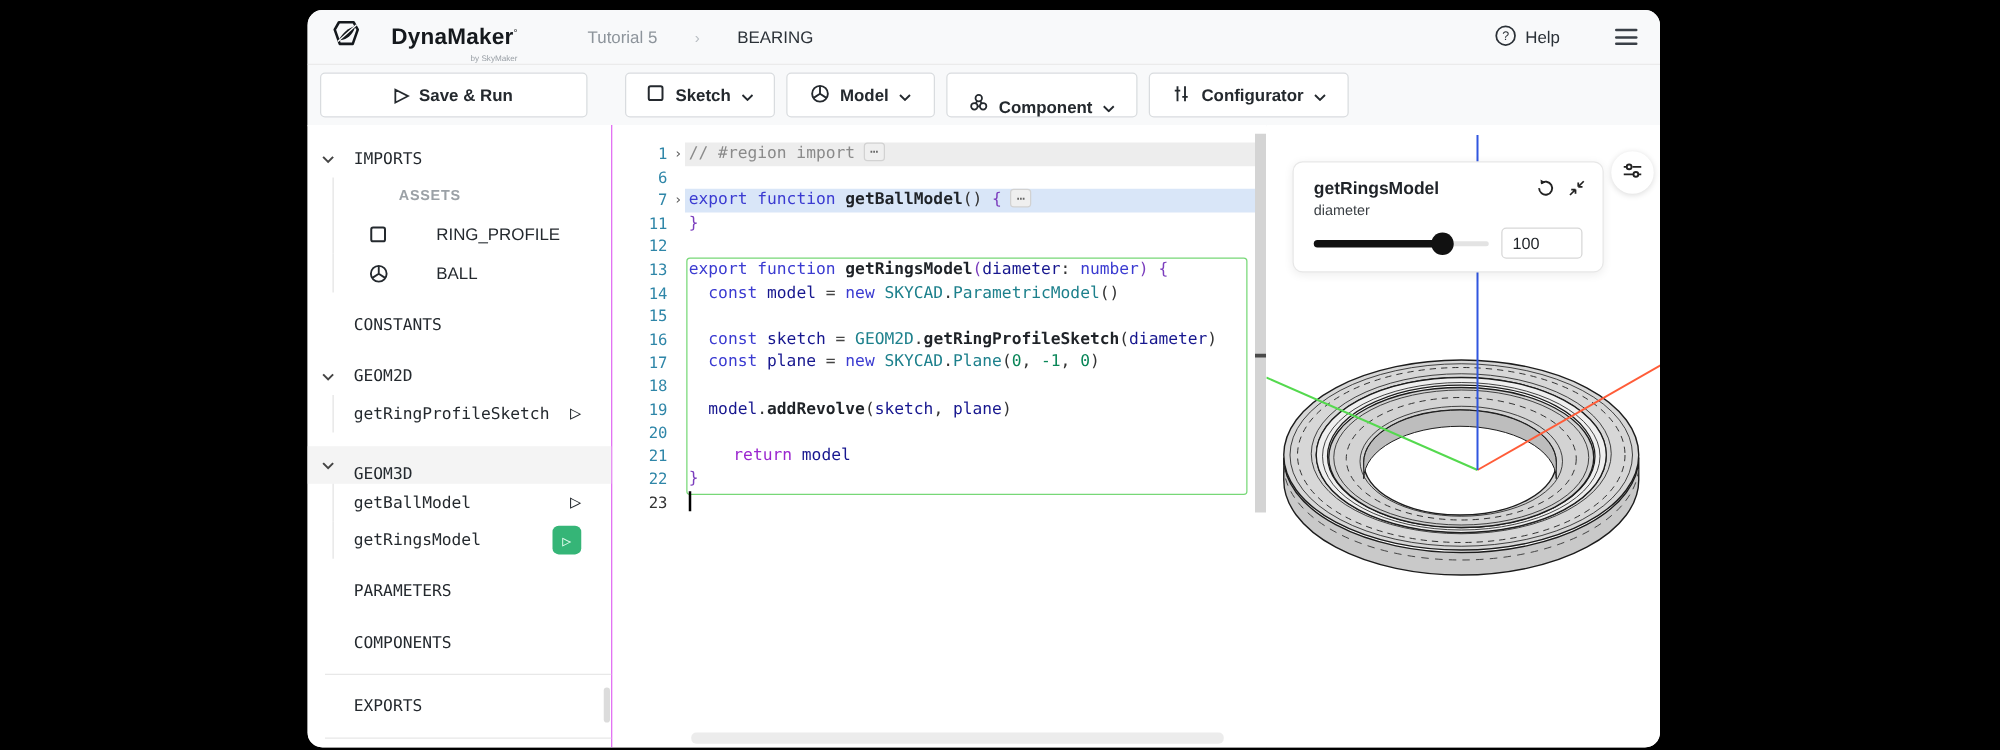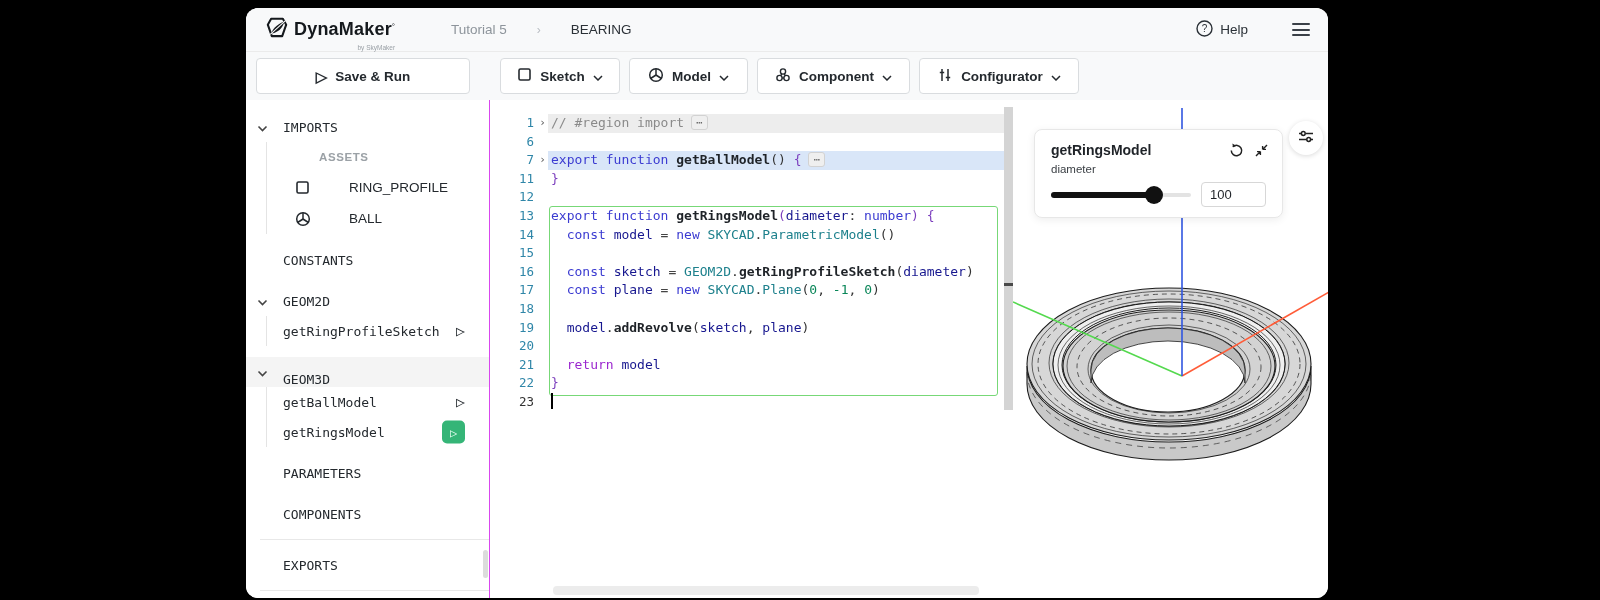--- a/index.html
+++ b/index.html
@@ -2,21 +2,21 @@
 <html><head>
 <meta charset="utf-8">
 <style>
   html,body{margin:0;padding:0;background:#000;width:1600px;height:600px;overflow:hidden;
     font-family:"Liberation Sans",sans-serif;-webkit-font-smoothing:antialiased;}
   .app{position:absolute;left:246px;top:8px;width:1082px;height:590px;background:#fff;
     border-radius:12px;overflow:hidden;}
   
   .hdr{position:absolute;left:0;top:0;right:0;height:44px;background:#f8f9fa;
     border-bottom:1px solid #ebebeb;display:flex;align-items:center;padding:0 18px;box-sizing:border-box;}
-  .logo{display:flex;align-items:center;gap:4px;position:relative;}
+  .logo{display:flex;align-items:center;gap:23px;position:relative;}
   .logo-word{font-size:18px;font-weight:bold;color:#15191d;letter-spacing:.2px;}
   .logo-reg{font-size:8px;color:#15191d;vertical-align:super;}
   .logo-sub{position:absolute;right:0;bottom:-6px;font-size:6.5px;color:#9aa0a6;}
   .crumbs{display:flex;align-items:flex-end;gap:30px;margin-left:56px;font-size:13.5px;}
   .crumb-dim{color:#8d949b;}
   .crumb-sep{color:#b9bec3;font-size:12px;}
   .crumb-cur{color:#2b3137;}
   .hdr-right{margin-left:auto;display:flex;align-items:center;gap:44px;}
   .help{display:flex;align-items:center;gap:7px;font-size:13.5px;color:#2b3137;cursor:pointer;}
   .burger{width:18px;display:flex;flex-direction:column;gap:3.5px;cursor:pointer;padding:4px 0;}
@@ -62,21 +62,21 @@
     font-family:"DejaVu Sans Mono",monospace;font-size:13px;color:#24292e;}
   .cline .lnbg{position:absolute;left:58px;right:9px;top:0;bottom:0;}
   .lnbg.gray{background:#ededed;}
   .lnbg.blue{background:#d9e6f8;}
   .ln{position:relative;display:inline-block;width:44px;text-align:right;color:#2f86a8;
     font-size:12.5px;vertical-align:top;}
   .ln.active{color:#333;}
   .foldc{position:relative;display:inline-block;width:17px;text-align:center;color:#555;
     font-size:11px;vertical-align:top;}
   .codetxt{position:relative;}
-  .tk-pln{color:#24292e;} .tk-kw{color:#3b3bd1;} .tk-ctrl{color:#9b27cf;}
+  .tk-pln{color:#24292e;} .tk-kw{color:#3b3bd1;} .tk-ctrl{color:#9b27cf;margin-left:20px;}
   .tk-fn{color:#1f2328;font-weight:bold;} .tk-ns{color:#1d808c;} .tk-cls{color:#1d808c;}
   .tk-var{color:#17178f;} .tk-num{color:#098658;} .tk-op{color:#444;}
   .tk-punct{color:#333;} .tk-brace{color:#7b3dbd;} .tk-comment{color:#8a8a8a;}
   .pill{display:inline-block;margin-left:7px;padding:0 4px;background:#efefef;border:1px solid #d2d2d2;
     border-radius:3px;color:#666;font-size:11px;line-height:13px;vertical-align:1px;}
   .cursor{display:inline-block;width:1.5px;height:16px;background:#000;vertical-align:-3px;}
   .region-box{position:absolute;left:59px;top:106px;width:447px;height:188px;
     border:1px solid #77d877;border-radius:3px;pointer-events:none;}
   .ed-vscroll{position:absolute;right:0;top:7px;width:9px;height:303px;background:rgba(160,160,160,.45);}
   .ed-vscroll .mark{position:absolute;left:0;right:0;top:176px;height:3px;background:#4a4a4a;}
@@ -162,21 +162,21 @@
         <button class="btn dd" style="min-width: 119px;">
           <span><svg width="16" height="16" viewBox="0 0 16 16" fill="none" stroke="#24292e" stroke-width="1.5">
               <circle cx="8" cy="8" r="6.3"></circle>
               <path d="M8 8 V1.7 M8 8 L2.6 11.5 M8 8 L13.4 11.5"></path>
             </svg></span>
           <span class="lbl">Model</span>
           <span><svg class="chev" viewBox="0 0 10 6" fill="none" stroke="#24292e" stroke-width="1.5">
               <path d="M1 1 L5 5 L9 1"></path>
             </svg></span>
         </button>
-        <button class="btn dd" style="min-width: 153px;">
+        <button class="btn dd" style="min-width: 153px; align-items: flex-end;">
           <span><svg width="16" height="16" viewBox="0 0 16 16" fill="none" stroke="#24292e" stroke-width="1.4">
               <circle cx="8" cy="4.5" r="2.6"></circle>
               <circle cx="4.5" cy="11" r="2.6"></circle>
               <circle cx="11.5" cy="11" r="2.6"></circle>
               <path d="M6.8 6.8 5.5 8.8 M9.2 6.8 10.5 8.8 M7.1 11 H8.9"></path>
             </svg></span>
           <span class="lbl">Component</span>
           <span><svg class="chev" viewBox="0 0 10 6" fill="none" stroke="#24292e" stroke-width="1.5">
               <path d="M1 1 L5 5 L9 1"></path>
             </svg></span>

